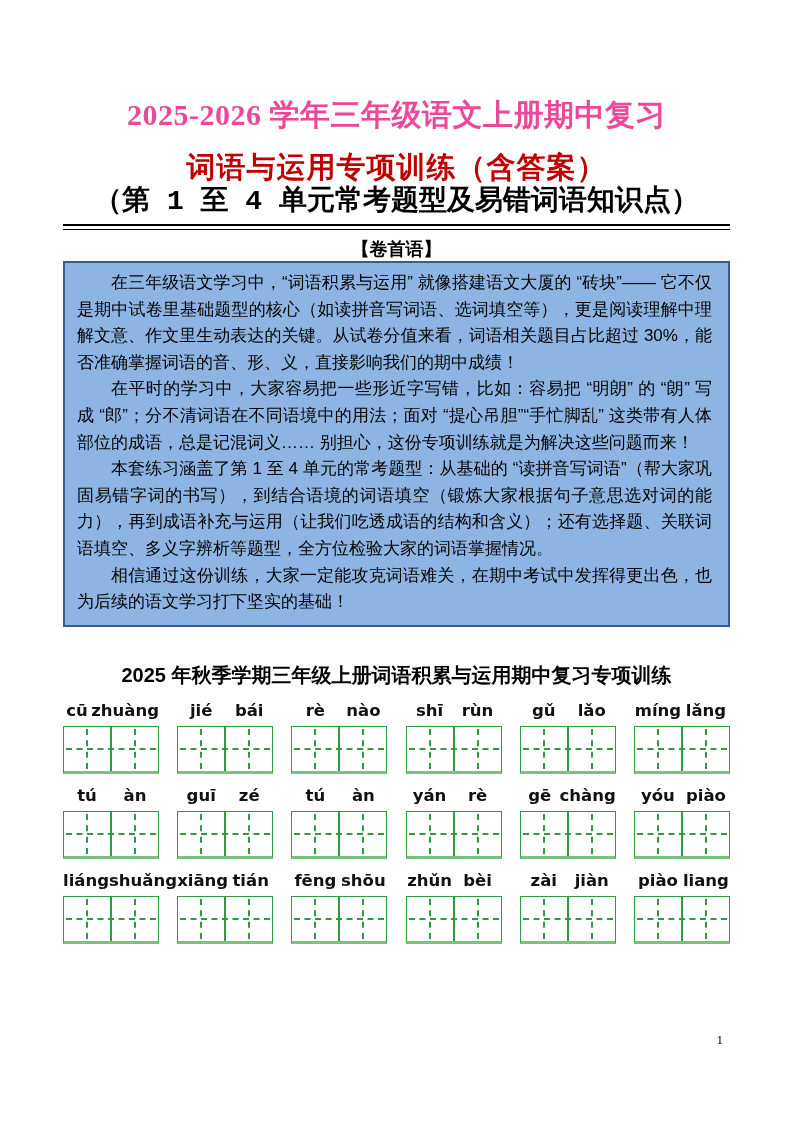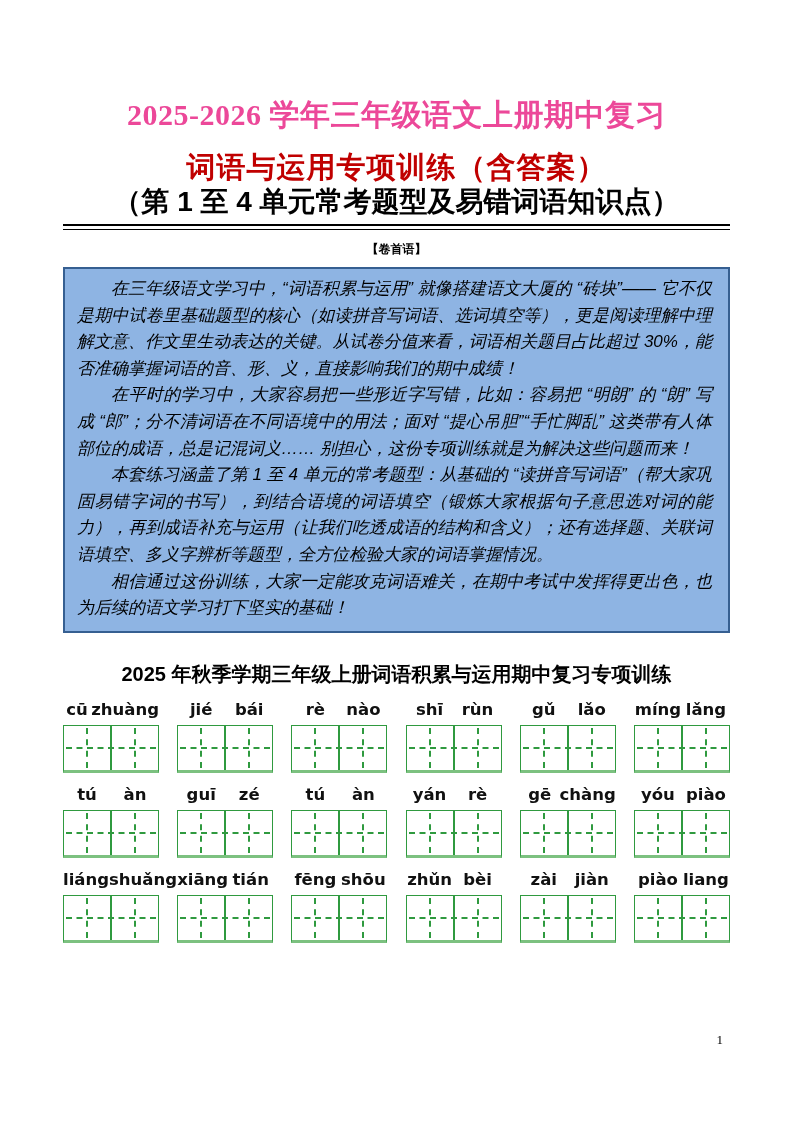--- a/index.html
+++ b/index.html
@@ -17,50 +17,48 @@
   .title-1 {
     text-align:center; font-family:"Liberation Serif", serif;
     font-weight:bold; font-size:30px; line-height:36px; color:#ec4899;
     letter-spacing:0.5px;
   }
   .title-2 {
     text-align:center; font-weight:bold; font-size:29px; line-height:34px;
     color:var(--accent-red); margin-top:17px; letter-spacing:1px;
   }
   .title-3 {
-    text-align:center; font-family:Liberation Sans, sans-serif;
+    text-align:center; font-family:Liberation Mono, monospace;
     font-weight:600; font-size:28px; line-height:36px; color:#000;
   }
   .double-rule {
     height:3px; margin-top:4px;
     border-top:2.5px solid #000; border-bottom:1.5px solid #000;
   }
   .preface-label {
-    text-align:center; font-weight:bold; font-size:12px; line-height:24px;
+    text-align:center; font-weight:bold; font-size:18px; line-height:24px;
     margin-top:7px;
   }
 
   
   .preface-box {
-    margin-top:6px;
     background:var(--box-fill);
     border:2.5px solid var(--box-border);
     padding:7px 16px 9px 12px;
     box-sizing:border-box;
-    font-style:italic;
   }
   .preface-box p {
     margin:0; text-indent:2em; text-align:justify;
     font-size:17px; line-height:26.6px; color:#000;
   }
 
   
   .ws-heading {
     text-align:center; font-weight:bold; font-size:20px; line-height:26px;
-    margin-top:28px;
+    margin-top:35px;
   }
   .section-title {
     font-weight:bold; font-size:18px; line-height:26px; margin-top:16px;
   }
   .py-row {
     display:flex; justify-content:space-between;
     margin-top:12px; margin-bottom:0;
   }
   .py-row + .py-row { margin-top:11px; }
   .py-item { width:96px; }

